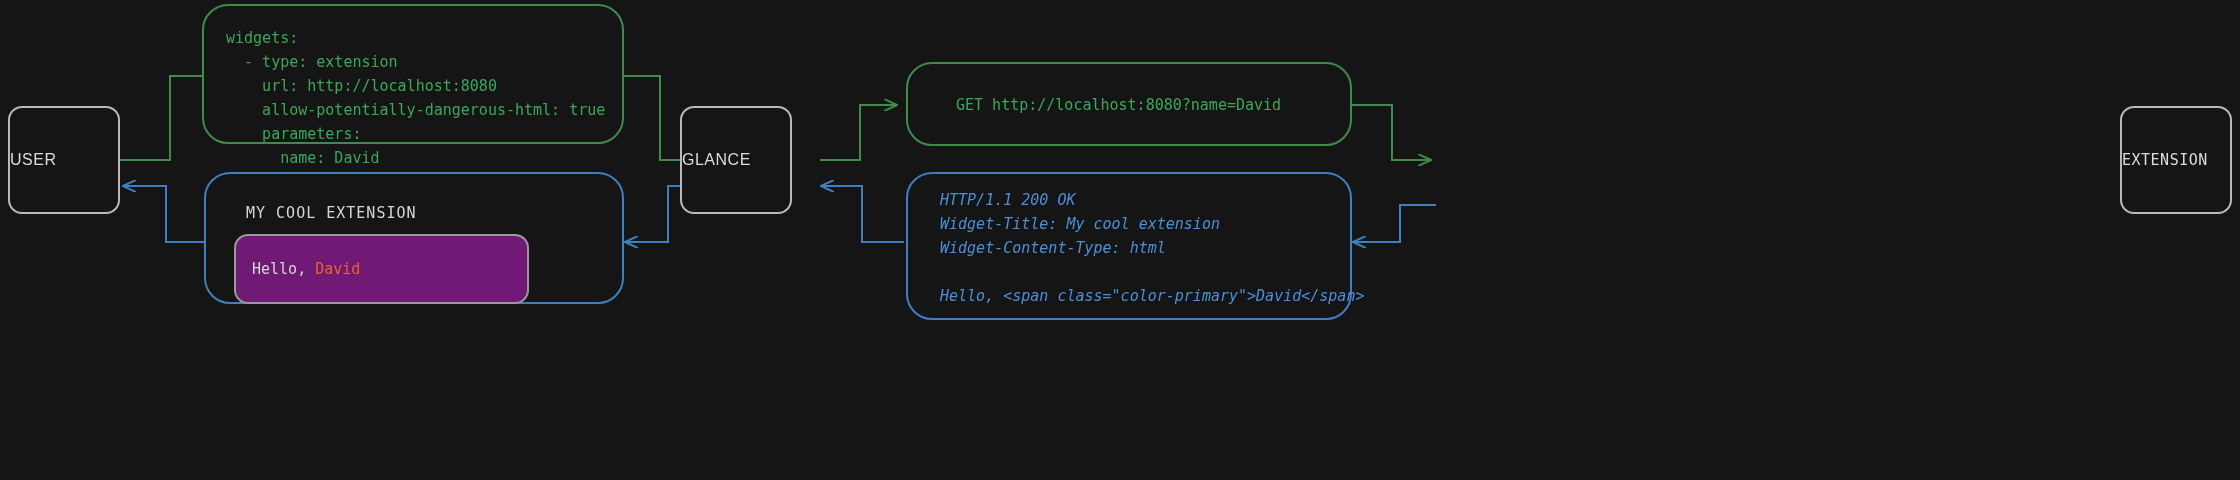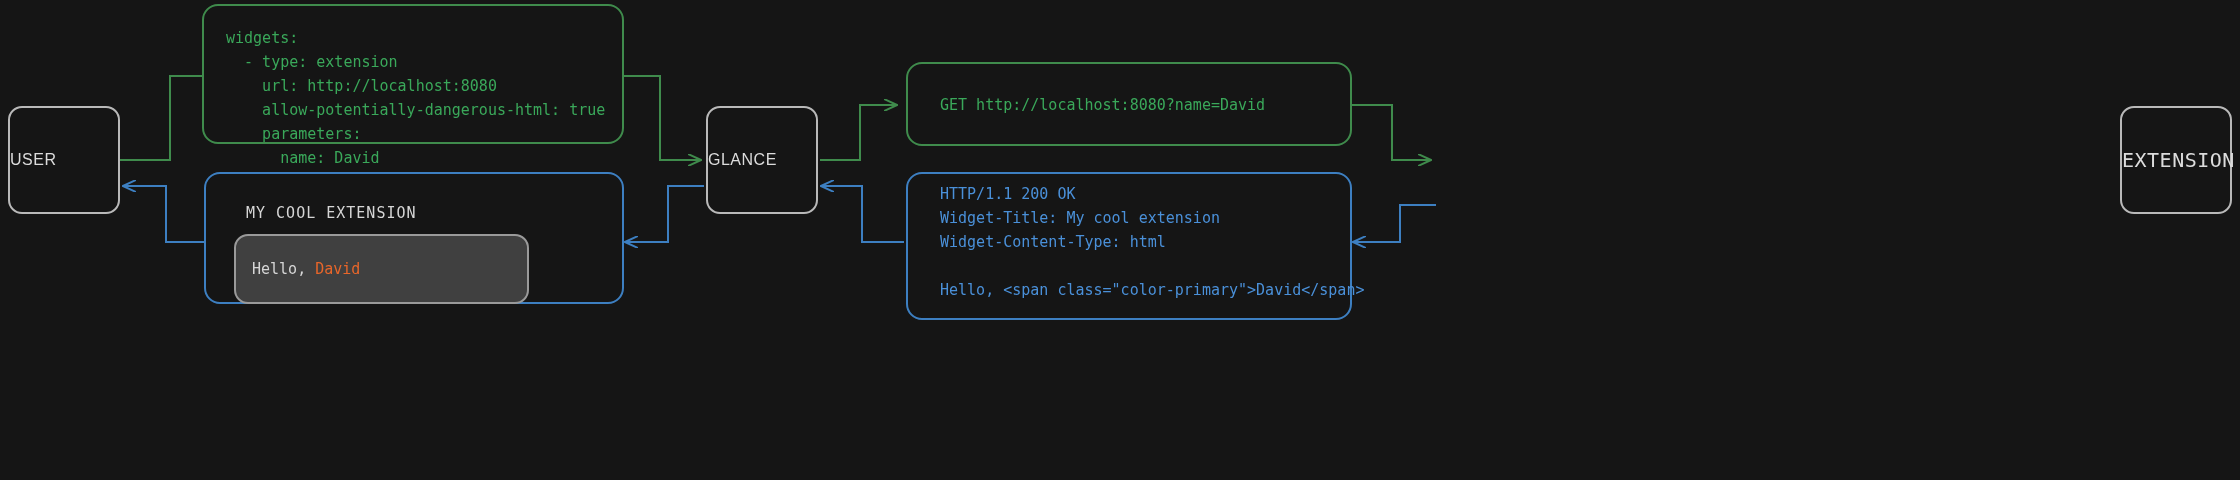--- a/index.html
+++ b/index.html
@@ -40,28 +40,28 @@
     align-items: center;
     color: #dcdcdc;
     letter-spacing: 0.5px;
   }
   .node.sans {
     font-family: "Liberation Sans", sans-serif;
     font-size: 16px;
   }
   .node.mono {
     font-family: "DejaVu Sans Mono", monospace;
-    font-size: 20px;
+    font-size: 15px;
   }
 
   
   .bubble {
     position: absolute;
     box-sizing: border-box;
-    border-radius: 16px;
+    border-radius: 26px;
     background: #151515;
     border: 2px solid #3a7d44;
   }
   .bubble.req { border-color: #3f8b4c; }
   .bubble.res { border-color: #3d7fc1; }
 
   .code {
     font-family: "DejaVu Sans Mono", monospace;
     font-size: 15px;
     line-height: 24px;
@@ -72,21 +72,21 @@
   .widget-title {
     font-family: "DejaVu Sans Mono", monospace;
     font-size: 15px;
     letter-spacing: 1px;
     color: #d6d6d6;
   }
   .widget-body {
     box-sizing: border-box;
     border: 2px solid #9a9a9a;
     border-radius: 14px;
-    background: #404040;
+    background: #701a75;
     display: flex;
     align-items: center;
   }
   .widget-text {
     font-family: "DejaVu Sans Mono", monospace;
     font-size: 15px;
     color: #d6d6d6;
   }
   .accent { color: #e8662a; }
 </style>
@@ -135,43 +135,43 @@
 
     <g>
       <path d="M204,242 L166,242 L166,186 L124,186" fill="none" stroke="#3d7fc1" stroke-width="2" marker-end="url(#ab)"></path>
     </g>
   </svg>
 
   <div class="node sans" style="left:8px; top:106px; width:112px; height:108px;">
     <span>USER</span>
   </div>
 
-  <div class="node sans" style="left:706px; top:106px; width:112px; height:108px;">
+  <div class="node sans" style="left:680px; top:106px; width:112px; height:108px;">
     <span>GLANCE</span>
   </div>
 
   <div class="node mono" style="left:2120px; top:106px; width:112px; height:108px;">
     <span>EXTENSION</span>
   </div>
 
   <div class="bubble req" style="left:202px; top:4px; width:422px; height:140px;">
     <div class="code green" style="position:absolute; left:22px; top:20px;">widgets:
   - type: extension
     url: http://localhost:8080
     allow-potentially-dangerous-html: true
     parameters:
       name: David</div>
   </div>
 
   <div class="bubble req" style="left:906px; top:62px; width:446px; height:84px;">
-    <div class="code green" style="position:absolute; left:32px; top:29px;text-align:center;">GET http://localhost:8080?name=David</div>
+    <div class="code green" style="position:absolute; left:48px; top:29px;text-align:center;">GET http://localhost:8080?name=David</div>
   </div>
 
   <div class="bubble res" style="left:906px; top:172px; width:446px; height:148px;">
-    <div class="code blue" style="position:absolute; left:32px; top:8px;">HTTP/1.1 200 OK
+    <div class="code blue" style="position:absolute; left:32px; top:14px;font-style:italic;">HTTP/1.1 200 OK
 Widget-Title: My cool extension
 Widget-Content-Type: html
 
 Hello, &lt;span class="color-primary"&gt;David&lt;/span&gt;</div>
   </div>
 
   <div class="bubble res" style="left:204px; top:172px; width:420px; height:132px;">
 
     <div class="widget-title" style="position:absolute; left:40px; top:30px;">MY COOL EXTENSION</div>
 

